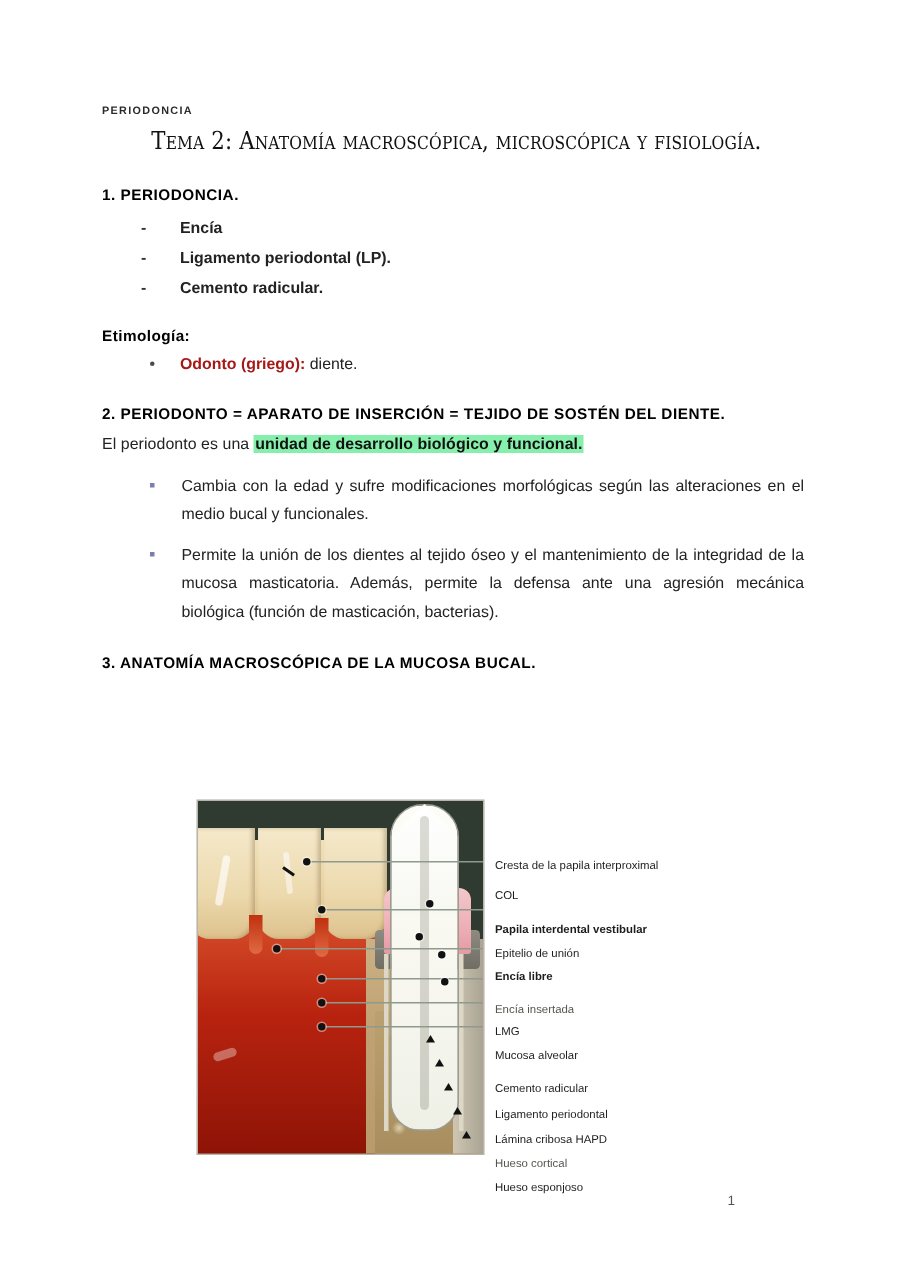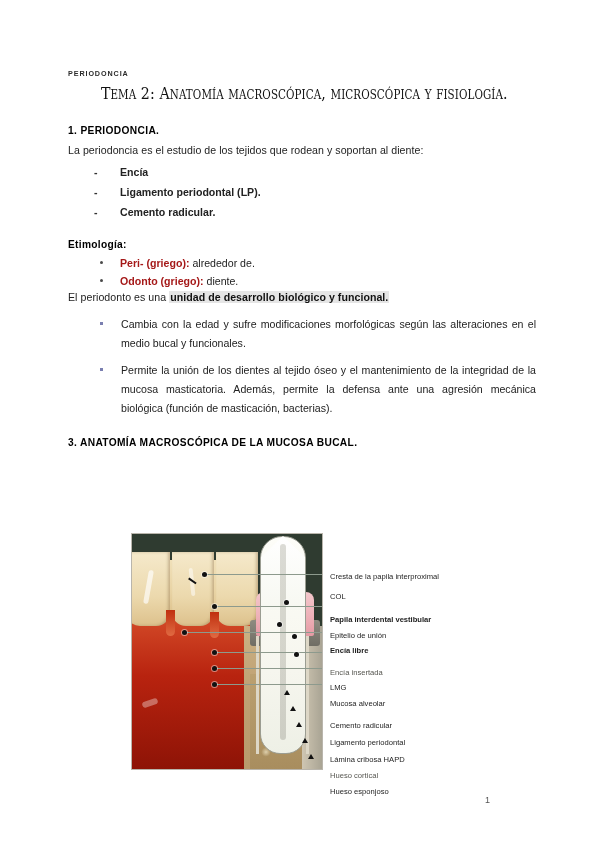--- a/index.html
+++ b/index.html
@@ -157,21 +157,21 @@
     top: 7px;
     width: 3px; height: 3px;
     background: #7a7fb0;
   }
 
   .red-bold {
     color: #A51919;
     font-weight: bold;
   }
   .hl {
-    background: #e5e5e5;
+    background: #86efac;
     font-weight: bold;
     color: #111;
     padding: 0 1px;
   }
 
   
   .figure {
     position: absolute;
     left: 131px;
     top: 533px;
@@ -380,38 +380,35 @@
 
 <div class="page">
 
   <div class="runhead">PERIODONCIA</div>
 
   <div class="doc-title">Tema 2: Anatomía macroscópica, microscópica y fisiología.</div>
 
   <div class="flow">
 
     <div class="h-sec">1. PERIODONCIA.</div>
-    <p class="para">La periodoncia es el estudio de los tejidos que rodean y soportan al diente:</p>
 
     <ul class="dash-list">
       <li>Encía</li>
       <li>Ligamento periodontal (LP).</li>
       <li>Cemento radicular.</li>
     </ul>
 
     <div class="sub-head">Etimología:</div>
     <ul class="dot-list">
       <li>
-        <span class="red-bold">Peri- (griego):</span><span> alrededor de.</span>
-      </li>
-      <li>
         <span class="red-bold">Odonto (griego):</span><span> diente.</span>
       </li>
     </ul>
 
+    <div class="h-sec gap-top">2. PERIODONTO = APARATO DE INSERCIÓN = TEJIDO DE SOSTÉN DEL DIENTE.</div>
     <p class="para"><span>El periodonto es una </span><span class="hl">unidad de desarrollo biológico y funcional.</span></p>
 
     <ul class="sq-list">
       <li>Cambia con la edad y sufre modificaciones morfológicas según las alteraciones en el medio bucal y funcionales.</li>
       <li>Permite la unión de los dientes al tejido óseo y el mantenimiento de la integridad de la mucosa masticatoria. Además, permite la defensa ante una agresión mecánica biológica (función de masticación, bacterias).</li>
     </ul>
 
     <div class="h-sec gap-top">3. ANATOMÍA MACROSCÓPICA DE LA MUCOSA BUCAL.</div>
   </div>
 

